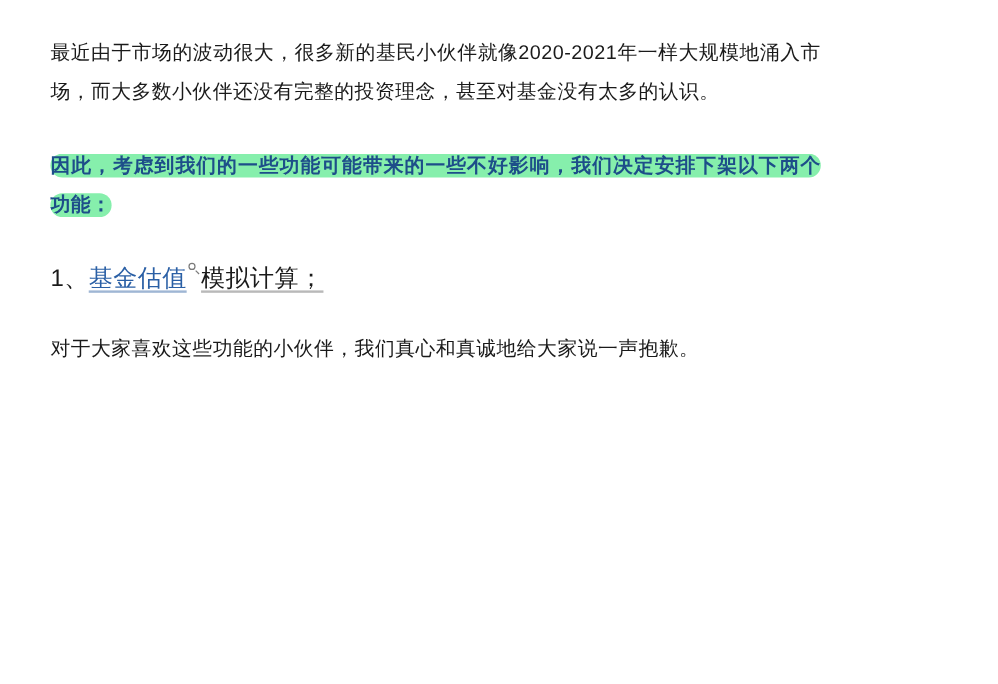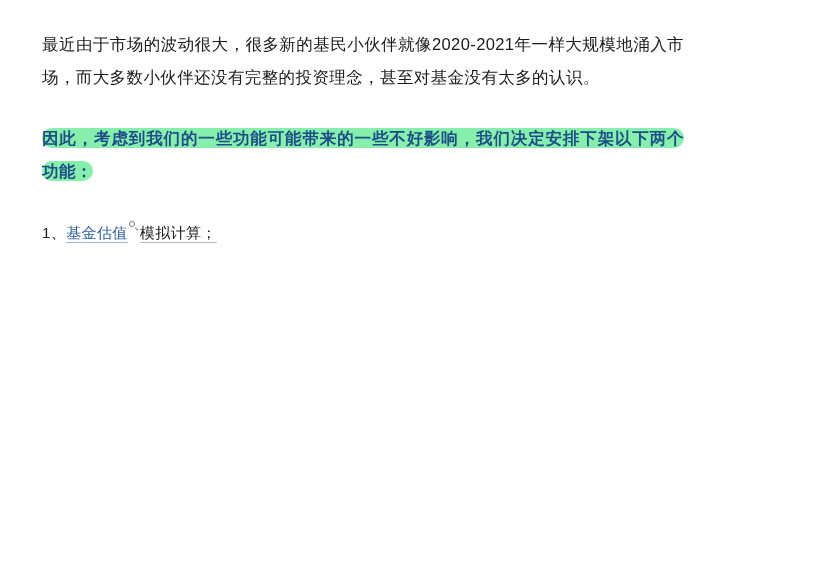--- a/index.html
+++ b/index.html
@@ -38,21 +38,21 @@
     -webkit-box-decoration-break: clone;
   }
   .para-hl {
     background: #86efac;
     display: inline;
     padding: 1px 0;
     border-radius: 10px;
   }
   .item {
     margin: 0 0 26px 0;
-    font-size: 15px;
+    font-size: 20px;
     line-height: 33px;
     letter-spacing: 0.4px;
     color: #1a1a1a;
   }
   .link {
     color: #2a5fa5;
     text-decoration: underline;
     text-underline-offset: 4px;
     text-decoration-color: #9fb6d4;
     cursor: pointer;
@@ -96,16 +96,17 @@
 
   <p>最近由于市场的波动很大，很多新的基民小伙伴就像2020-2021年一样大规模地涌入市场，而大多数小伙伴还没有完整的投资理念，甚至对基金没有太多的认识。</p>
 
   <p><span class="highlight para-hl">因此，考虑到我们的一些功能可能带来的一些不好影响，我们决定安排下架以下两个功能：</span></p>
 
   <div class="item">
     <span>1、</span><span class="link">基金估值</span><span class="magnifier"></span><span class="plain-underline">模拟计算；</span>
   </div>
 
 
+  <p>对于大家喜欢这些功能的小伙伴，我们真心和真诚地给大家说一声抱歉。</p>
 
 
 
 </div>
 
 </body></html>

